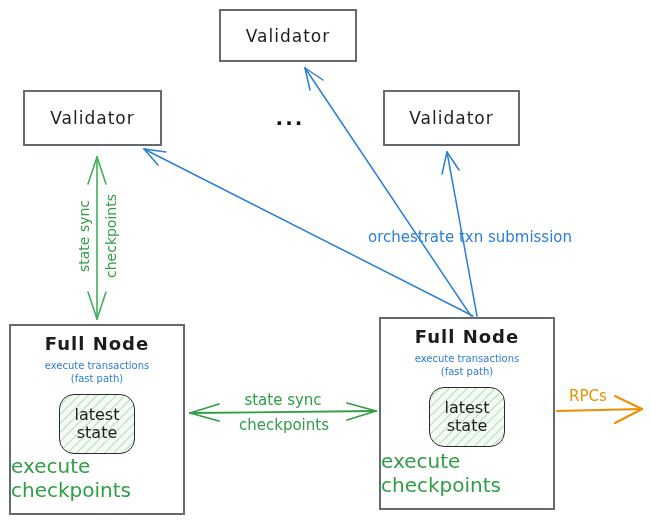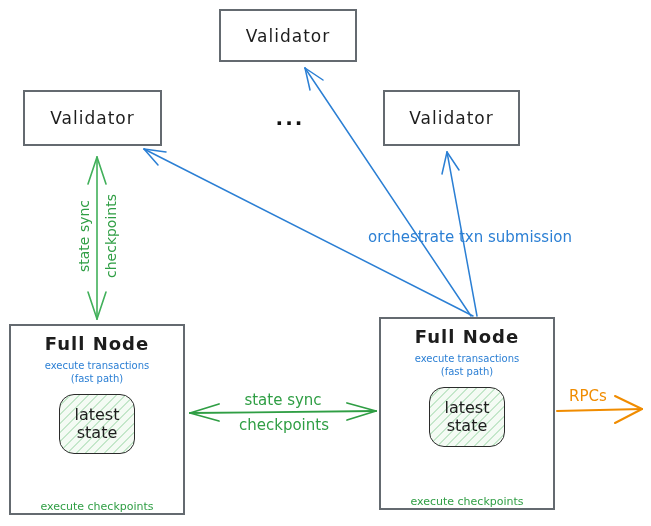--- a/index.html
+++ b/index.html
@@ -6,21 +6,21 @@
   body{font-family:"DejaVu Sans", sans-serif; color:#1d1d1d;}
   #stage{position:relative;width:651px;height:526px;background:#ffffff;overflow:hidden;}
   #arrows{position:absolute;left:0;top:0;z-index:0;pointer-events:none;}
 
   .box{position:absolute;background:#ffffff;border:2px solid #646a70;box-sizing:border-box;z-index:1;}
   .validator{display:flex;align-items:center;justify-content:center;
              font-size:17px;letter-spacing:1px;font-weight:500;}
   .fullnode{display:flex;flex-direction:column;align-items:center;}
   .fn-title{margin-top:7px;font-size:18px;font-weight:600;letter-spacing:1px;}
   .fn-blue{font-size:10px;line-height:1.3;text-align:center;margin-top:5px;font-weight:500;}
-  .fn-green{font-size:11px;font-weight:500;margin-top:auto;}
+  .fn-green{font-size:20px;font-weight:500;margin-top:auto;margin-bottom:11px;}
   .state-box{margin-top:9px;width:76px;height:60px;border:1.6px solid #2b2b2b;border-radius:15px;
              display:flex;align-items:center;justify-content:center;text-align:center;
              font-size:16px;line-height:1.15;color:#1d1d1d;box-sizing:border-box;
              background-color:#f4fbf4;
              background-image:repeating-linear-gradient(135deg,#c4e7ca 0px,#c4e7ca 1.4px,transparent 1.4px,transparent 6.5px);}
   .label{position:absolute;z-index:2;white-space:nowrap;font-weight:500;}
   .center{transform:translate(-50%,-50%);}
   .vrot{transform:translate(-50%,-50%) rotate(-90deg);}
   .ellipsis{font-size:20px;font-weight:700;letter-spacing:2px;color:#111;}
 </style>

